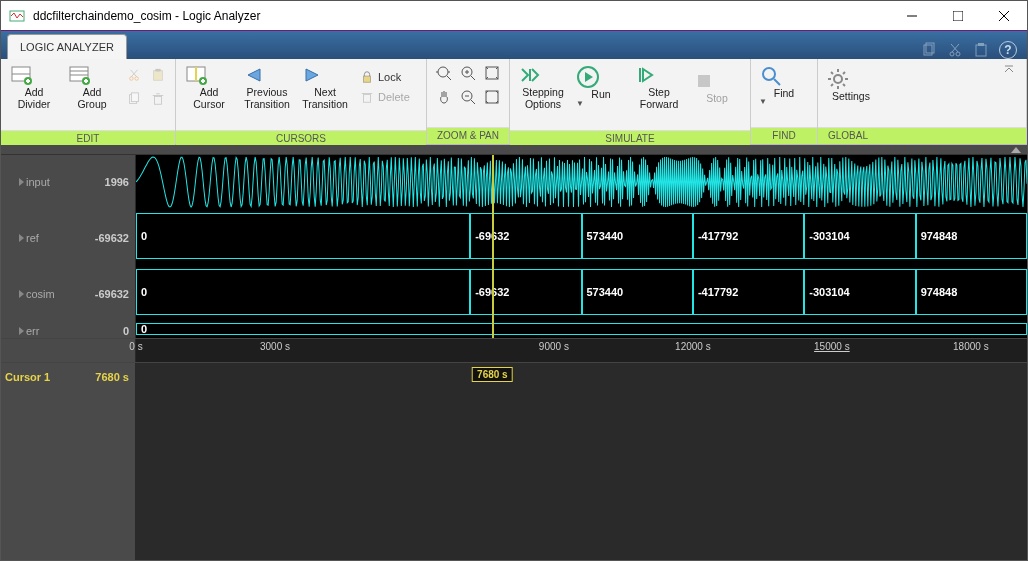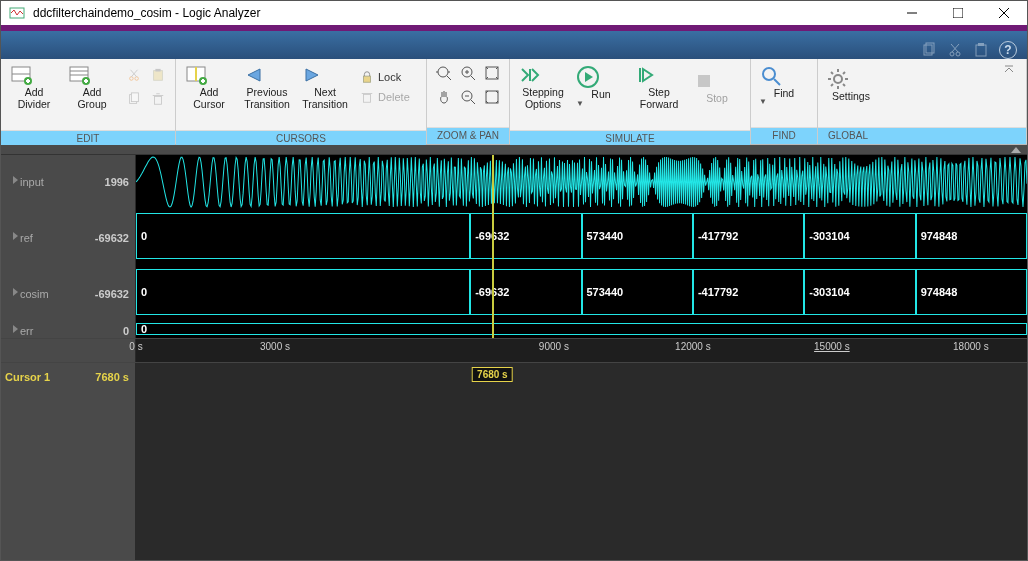--- a/index.html
+++ b/index.html
@@ -1,49 +1,49 @@
 <!DOCTYPE html>
 <html><head>
 <meta charset="utf-8">
 <style>
 * { margin:0; padding:0; box-sizing:border-box; font-family:"Segoe UI",Arial,sans-serif; }
 body { background:#fff; width:1028px; height:561px; overflow:hidden; border:1px solid #555; }
 
-.titlebar { height:30px; background:#fff; display:flex; align-items:center; border-bottom:6px solid #701a75; }
+.titlebar { height:30px; background:#fff; display:flex; align-items:center; border-bottom:1px solid #701a75; }
 .titlebar .appicon { width:16px; height:16px; margin:0 8px; display:inline-block; }
 .titlebar .title { font-size:12px; flex:1; color:#000; }
 .titlebar .winbtn { width:46px; height:30px; display:flex; align-items:center; justify-content:center; color:#000; }
 
 .tabstrip { height:28px; background:linear-gradient(#3a6fa3,#2a4f7b); display:flex; align-items:flex-end; position:relative; }
 .tabstrip .tab { background:#f5f5f5; color:#333; font-size:11px; padding:6px 12px; margin-left:6px; border:1px solid #999; border-bottom:none; border-radius:4px 4px 0 0; }
 .tabstrip .right { margin-left:auto; display:flex; gap:10px; padding-right:10px; align-items:center; }
 .tabstrip .right .ticon { width:16px; height:16px; opacity:.6; }
 .helpicon { width:18px;height:18px;border-radius:50%;border:1px solid #bcd;display:flex;align-items:center;justify-content:center;color:#cde;font-size:12px;font-weight:bold; }
 
 .ribbon { height:86px; background:#f3f3f3; border-bottom:1px solid #bbb; display:flex; }
 .group { border-right:1px solid #ccc; display:flex; flex-direction:column; }
 .group .controls { flex:1; display:flex; align-items:center; padding:2px 6px; gap:4px; }
-.group .label { text-align:center; font-size:10px; color:#555; padding:2px 0 3px; background:#7dd3fc; border-top:1px solid #ddd;margin-top:16px; }
+.group .label { text-align:center; font-size:10px; color:#555; padding:2px 0 3px; background:#bef264; border-top:1px solid #ddd;margin-top:16px; }
 .bigbtn { width:54px; display:flex; flex-direction:column; justify-content:center; gap:0; padding:2px; border-radius:3px; }
 .bigbtn .icon { width:24px; height:24px; display:flex; align-items:center; justify-content:center; }
 .bigbtn .cap { font-size:10.5px; color:#222; text-align:center; line-height:1.1; }
 .smallstack { display:flex; flex-direction:column; gap:2px; }
 .smallbtn { width:22px; height:22px; display:flex; align-items:center; justify-content:center; border-radius:3px; }
 .rowbtn { display:flex; align-items:center; gap:4px; padding:2px 4px; border-radius:3px; font-size:11px; color:#333; }
 .rowbtn.disabled { opacity:.4; }
 .disabled { opacity:.4; }
 .carets { font-size:8px; color:#555; margin-top:-2px; }
 
 .chartarea { position:relative; height:calc(100% - 30px - 28px - 86px); background:#1e1e1e; display:flex; flex-direction:column; }
 .minibar { height:10px; background:#4a4a4a; border-bottom:1px solid #333; display:flex; justify-content:flex-end; align-items:center; padding-right:6px; }
 .minibar .tri { width:0;height:0;border-left:5px solid transparent;border-right:5px solid transparent;border-bottom:6px solid #aaa; }
 .signals { position:relative; flex:1; display:flex; }
 .leftcol { width:135px; background:#4a4a4a; border-right:1px solid #2a2a2a; }
 .sigrow { display:flex; align-items:center; color:#aaa; font-size:11px; }
-.sigrow .name { width:70px; padding-left:12px; display:flex; align-items:flex-start; gap:2px; }
+.sigrow .name { width:70px; padding-left:18px; display:flex; align-items:center; gap:2px; }
 .sigrow .play { width:0;height:0;border-top:4px solid transparent;border-bottom:4px solid transparent;border-left:5px solid #888; }
 .sigrow .val { flex:1; text-align:right; padding-right:6px; font-weight:bold; color:#ccc; }
 .plot { position:relative; flex:1; background:#000; overflow:hidden; }
 .waverow { position:absolute; left:0; right:0; }
 
 .wavesvg { position:absolute; top:0; left:0; width:100%; height:100%; }
 
 .valbox { position:absolute; top:0; bottom:0; border:1px solid #22e6e6; display:flex; align-items:center; padding-left:4px; font-size:11px; color:#fff; font-weight:bold; }
 
 .timeaxis { height:24px; background:#1e1e1e; border-top:1px solid #444; position:relative; display:flex; }
@@ -85,20 +85,21 @@
     </div>
   <div class="winbtn close">
       <svg width="10" height="10">
         <line x1="0" y1="0" x2="10" y2="10" stroke="#000"></line>
         <line x1="10" y1="0" x2="0" y2="10" stroke="#000"></line>
       </svg>
     </div>
 </div>
 
 <div class="tabstrip">
+  <div class="tab">LOGIC ANALYZER</div>
   <div class="right">
     <span class="ticon"><svg viewBox="0 0 16 16">
           <rect x="3" y="3" width="8" height="10" fill="none" stroke="#bcd"></rect>
           <rect x="5" y="1" width="8" height="10" fill="none" stroke="#bcd"></rect>
         </svg></span>
     <span class="ticon"><svg viewBox="0 0 16 16">
           <circle cx="5" cy="12" r="2" fill="none" stroke="#bcd"></circle>
           <circle cx="11" cy="12" r="2" fill="none" stroke="#bcd"></circle>
           <line x1="5" y1="10" x2="12" y2="2" stroke="#bcd"></line>
           <line x1="11" y1="10" x2="4" y2="2" stroke="#bcd"></line>

